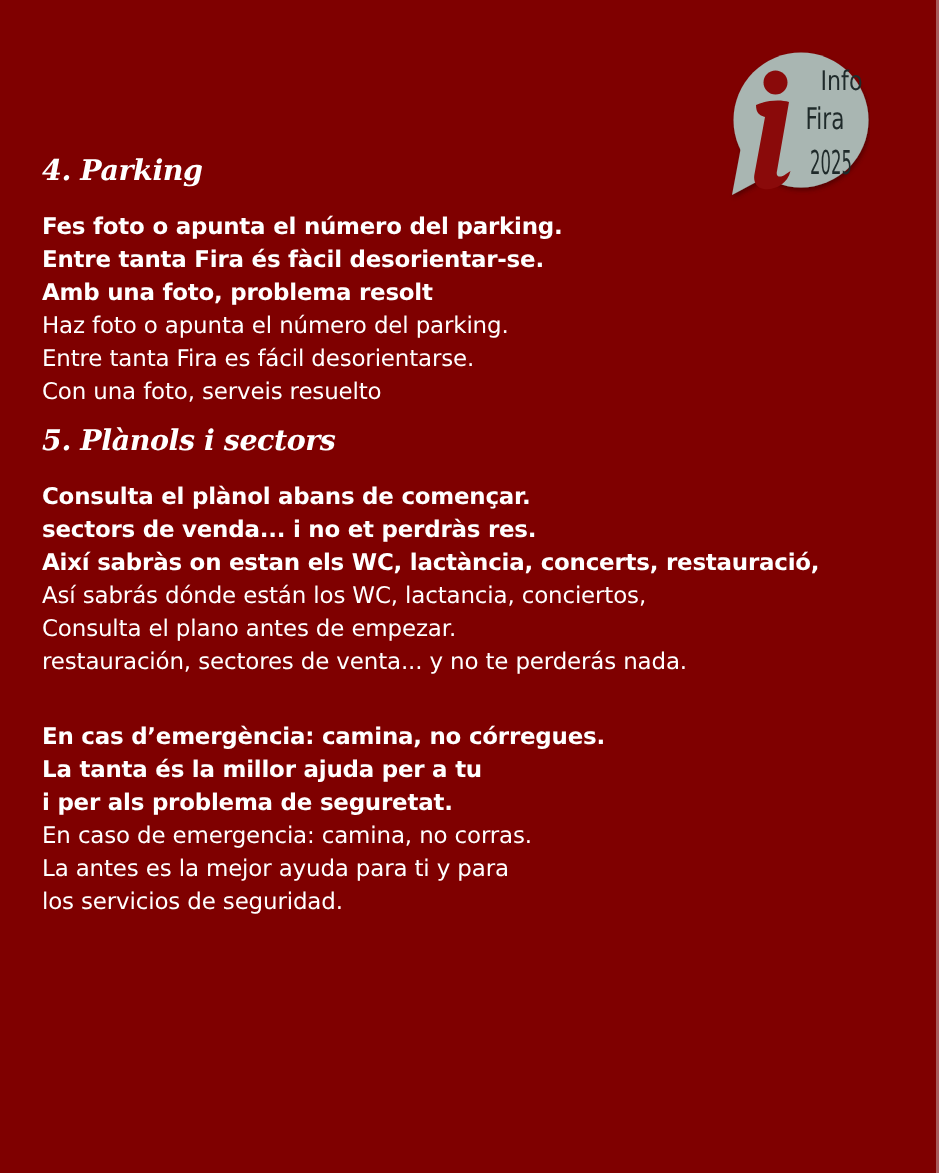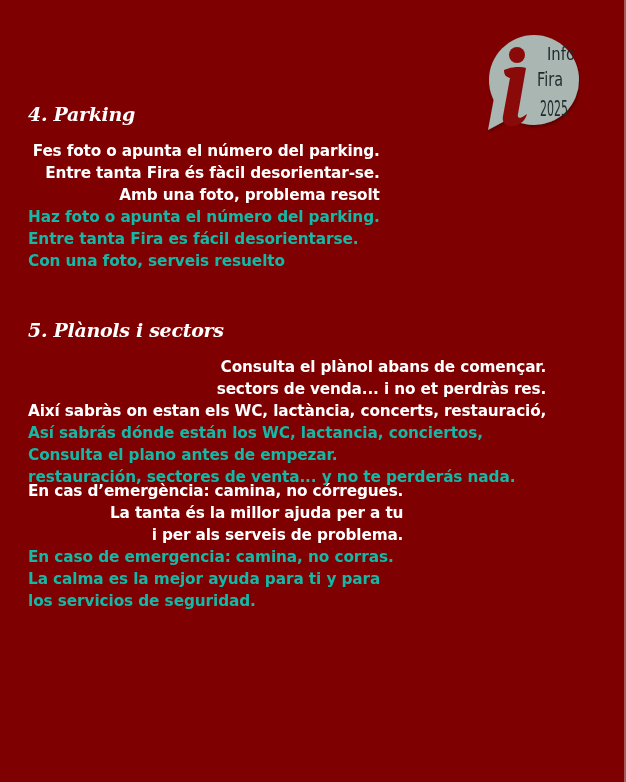--- a/index.html
+++ b/index.html
@@ -50,29 +50,28 @@
     }
     .line {
       font-size: 15.3px;
       line-height: 22px;
       white-space: nowrap;
     }
     .line.bold {
       font-weight: bold;
       color: #ffffff;
       letter-spacing: -0.15px;
-      text-align: right;
     }
     .line.light {
-      font-weight: bold;
-      color: #14b8a6;
+      font-weight: normal;
+      color: #ffffff;
       letter-spacing: -0.1px;
     }
     #sec-parking { top: 86px; margin-top: 16px; }
-    #sec-planols { top: 282px; margin-top: 36px; }
+    #sec-planols { top: 282px; }
     #sec-emergencies { top: 480px; }
   </style>
 </head>
 <body>
 
 <div class="right-edge"></div>
 
 <div class="logo">
   <svg viewBox="0 0 100 112">
     <defs>
@@ -111,17 +110,17 @@
   <div class="line bold">sectors de venda... i no et perdràs res.</div>
   <div class="line bold">Així sabràs on estan els WC, lactància, concerts, restauració,</div>
   <div class="line light">Así sabrás dónde están los WC, lactancia, conciertos,</div>
   <div class="line light">Consulta el plano antes de empezar.</div>
   <div class="line light">restauración, sectores de venta... y no te perderás nada.</div>
 </div>
 
 <div class="section" id="sec-emergencies">
   <div class="line bold">En cas d’emergència: camina, no córregues.</div>
   <div class="line bold">La tanta és la millor ajuda per a tu</div>
-  <div class="line bold">i per als serveis de problema.</div>
+  <div class="line bold">i per als problema de seguretat.</div>
   <div class="line light">En caso de emergencia: camina, no corras.</div>
-  <div class="line light">La calma es la mejor ayuda para ti y para</div>
+  <div class="line light">La antes es la mejor ayuda para ti y para</div>
   <div class="line light">los servicios de seguridad.</div>
 </div>
 
 </body></html>

